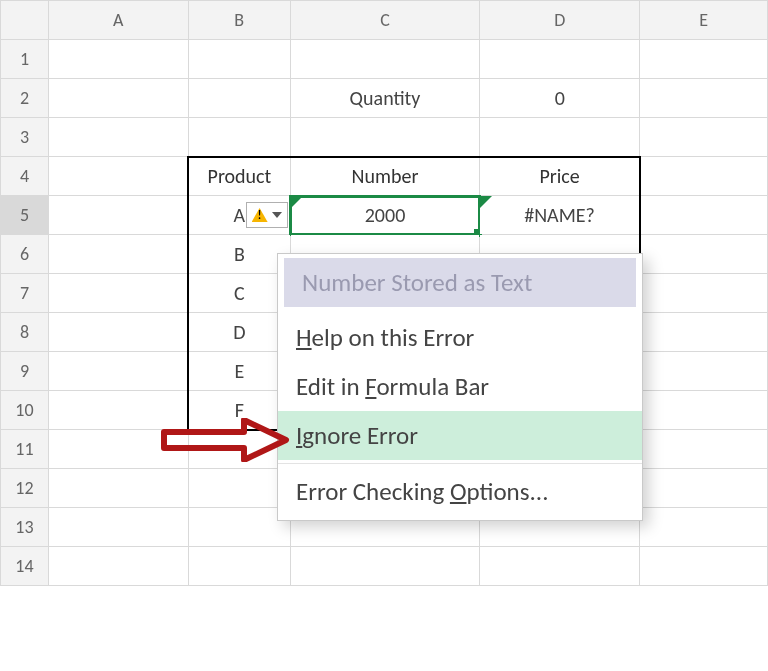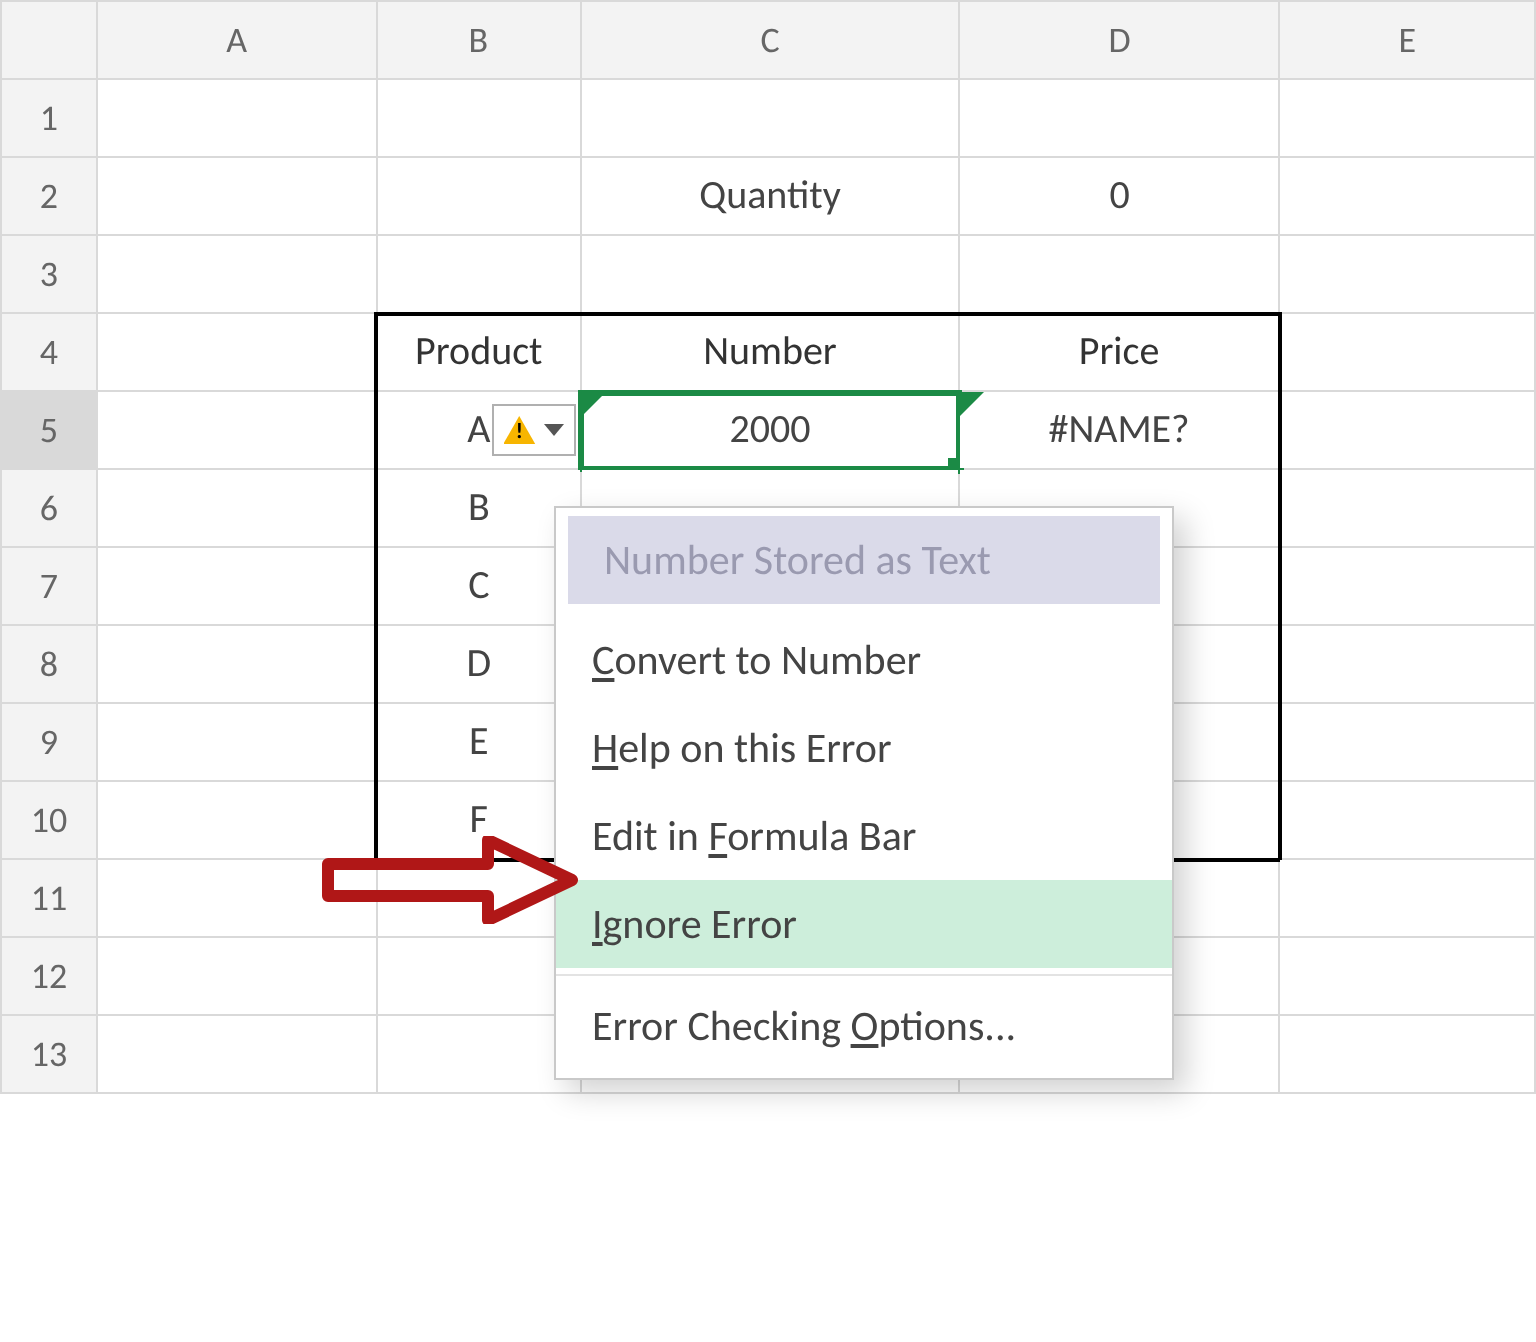--- a/index.html
+++ b/index.html
@@ -118,25 +118,25 @@
     width: 0; height: 0;
     border-left: 5px solid transparent;
     border-right: 5px solid transparent;
     border-top: 6px solid #555;
   }
 
   
   .menu {
     position: absolute;
     left: 277px; top: 253px;
-    width: 310px;
+    width: 366px;
     background: #fff;
     border: 1px solid #c9c9c9;
     box-shadow: 6px 6px 14px rgba(0,0,0,0.18);
-    font-size: 21px;
+    font-size: 25px;
     color: #444;
     padding-bottom: 4px;
   }
   .menu .item {
     padding: 9px 14px 9px 18px;
     white-space: nowrap;
   }
   .menu .title-item {
     background: #dadae9;
     color: #9a9ab0;
@@ -286,26 +286,33 @@
         <td></td>
       </tr>
     <tr>
         <th>13</th>
         <td></td>
         <td></td>
         <td></td>
         <td></td>
         <td></td>
       </tr>
+    <tr>
+        <th>14</th>
+        <td></td>
+        <td></td>
+        <td></td>
+        <td></td>
+        <td></td>
+      </tr>
   </tbody>
 </table>
 
 <div class="menu">
   <div class="item title-item">Number Stored as Text</div>
-  <div class="item"><span></span><span class="ul">C</span><span>onvert to Number</span></div>
   <div class="item"><span></span><span class="ul">H</span><span>elp on this Error</span></div>
   <div class="item"><span>Edit in </span><span class="ul">F</span><span>ormula Bar</span></div>
   <div class="item highlight"><span></span><span class="ul">I</span><span>gnore Error</span></div>
   <div class="sep"></div>
   <div class="item"><span>Error Checking </span><span class="ul">O</span><span>ptions...</span></div>
 </div>
 
 <svg class="arrow-annot" viewBox="0 0 130 44">
   <path d="M4 14 L84 14 L84 2 L126 22 L84 42 L84 30 L4 30 Z" fill="none" stroke="#b01717" stroke-width="6" stroke-linejoin="round"></path>
 </svg>

